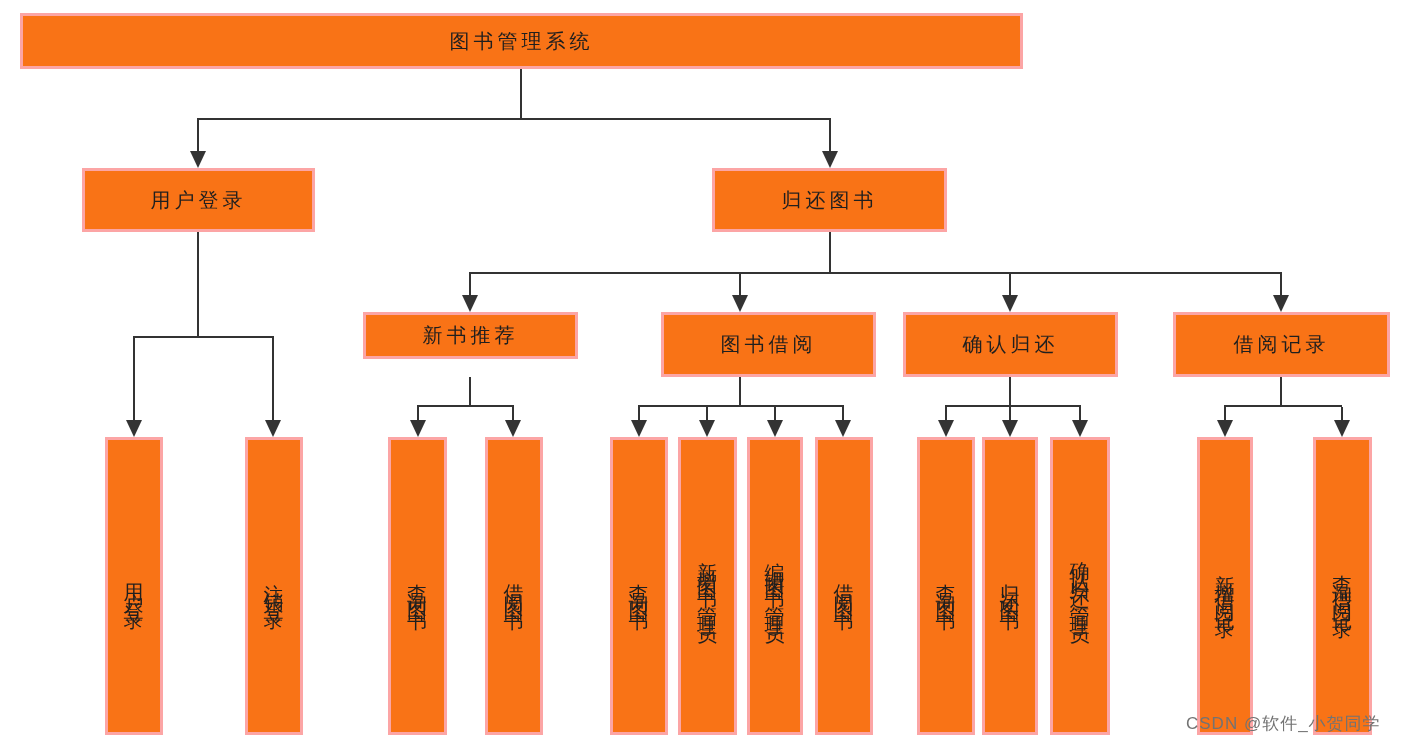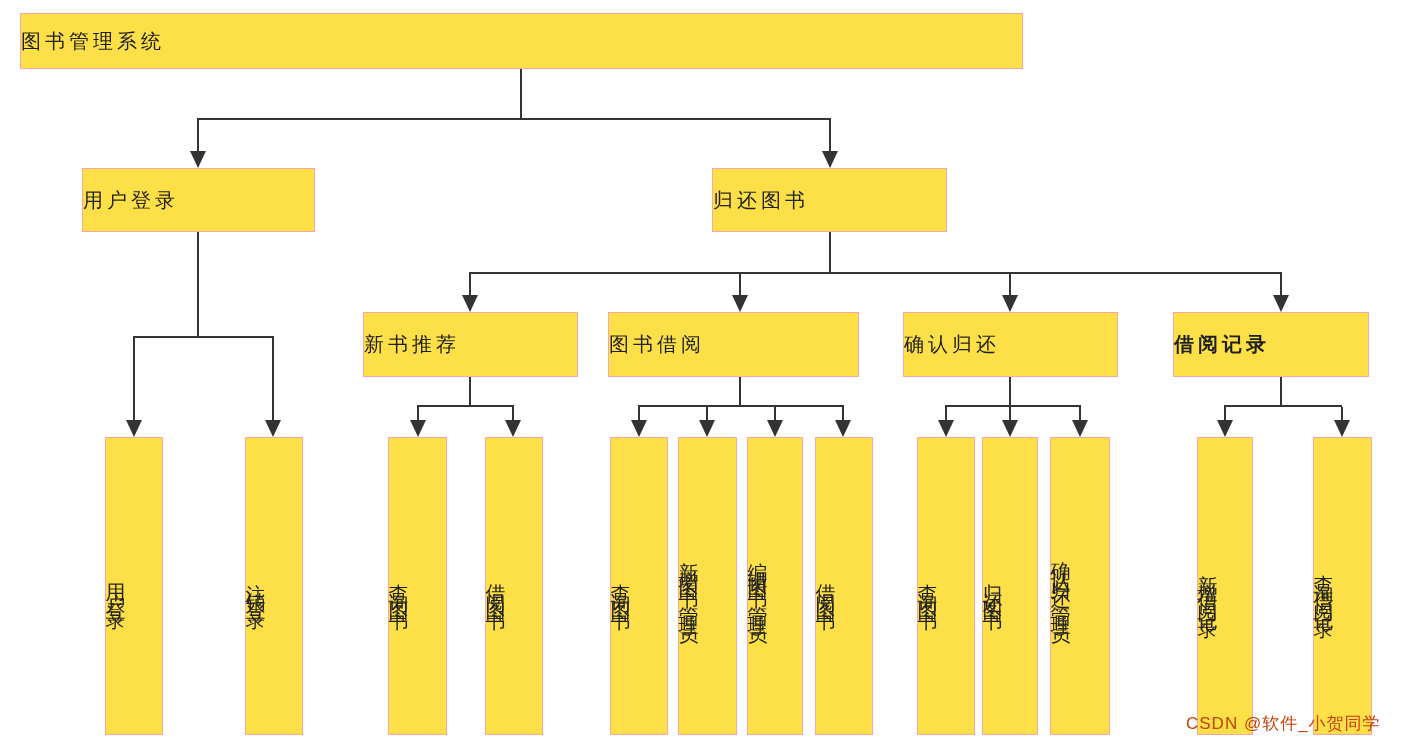--- a/index.html
+++ b/index.html
@@ -3,41 +3,41 @@
 <meta charset="utf-8">
 <style>
   html,body{margin:0;padding:0;background:#ffffff;}
   body{font-family:"Liberation Sans","DejaVu Sans",sans-serif;}
   .stage{
     position:relative;width:1405px;height:747px;background:#ffffff;overflow:hidden;
     color:#1f1f1f;
   }
   
   .box{
-    position:absolute;box-sizing:border-box;background:#fde047;
-    border:1px solid #fca5a5;display:flex;align-items:center;
+    position:absolute;box-sizing:border-box;background:#f97316;
+    border:3px solid #fca5a5;display:flex;align-items:center;justify-content:center;
   }
   .hlabel{
     font-size:20px;letter-spacing:4px;color:#1f1f1f;white-space:nowrap;
   }
   .vtext{
     writing-mode:vertical-rl;font-size:20px;letter-spacing:9px;line-height:1;
     color:#1f1f1f;
   }
   
   .vline{position:absolute;width:2px;background:#333333;}
   .hline{position:absolute;height:2px;background:#333333;}
   .arrow{
     position:absolute;width:0;height:0;
     border-left:8px solid transparent;border-right:8px solid transparent;
     border-top:17px solid #333333;
   }
   .watermark{
     position:absolute;left:1186px;top:712px;z-index:5;
-    font-size:17px;color:#c2410c;white-space:nowrap;letter-spacing:1px;
+    font-size:17px;color:#737373;white-space:nowrap;letter-spacing:1px;
   }
 </style>
 </head>
 <body>
 
 <div class="stage">
 
   <div class="box" style="left:20px;top:13px;width:1003px;height:56px;">
     <span class="hlabel">图书管理系统</span>
   </div>
@@ -67,30 +67,30 @@
   <div class="hline" style="left:469px;top:272px;width:813px;"></div>
   <div class="vline" style="left:469px;top:274px;height:22px;"></div>
   <div class="arrow" style="left:462px;top:295px;"></div>
   <div class="vline" style="left:739px;top:274px;height:22px;"></div>
   <div class="arrow" style="left:732px;top:295px;"></div>
   <div class="vline" style="left:1009px;top:274px;height:22px;"></div>
   <div class="arrow" style="left:1002px;top:295px;"></div>
   <div class="vline" style="left:1280px;top:274px;height:22px;"></div>
   <div class="arrow" style="left:1273px;top:295px;"></div>
 
-  <div class="box" style="left:363px;top:312px;width:215px;height:65px;">
+  <div class="box" style="left:363px;top:312px;width:215px;height:47px;">
     <span class="hlabel">新书推荐</span>
   </div>
-  <div class="box" style="left:608px;top:312px;width:251px;height:65px;">
+  <div class="box" style="left:661px;top:312px;width:215px;height:65px;">
     <span class="hlabel">图书借阅</span>
   </div>
   <div class="box" style="left:903px;top:312px;width:215px;height:65px;">
     <span class="hlabel">确认归还</span>
   </div>
-  <div class="box" style="left:1173px;top:312px;width:196px;height:65px;font-weight:bold;">
+  <div class="box" style="left:1173px;top:312px;width:217px;height:65px;">
     <span class="hlabel">借阅记录</span>
   </div>
 
   <div class="vline" style="left:469px;top:377px;height:29px;"></div>
   <div class="hline" style="left:417px;top:405px;width:97px;"></div>
   <div class="vline" style="left:417px;top:407px;height:14px;"></div>
   <div class="arrow" style="left:410px;top:420px;"></div>
   <div class="vline" style="left:512px;top:407px;height:14px;"></div>
   <div class="arrow" style="left:505px;top:420px;"></div>
 

